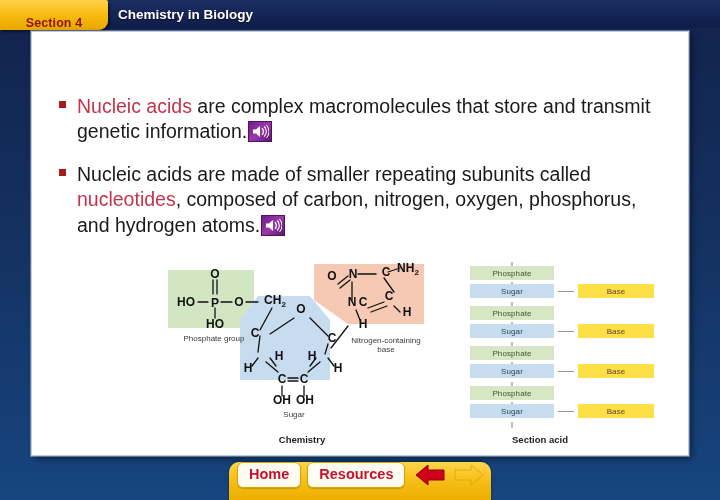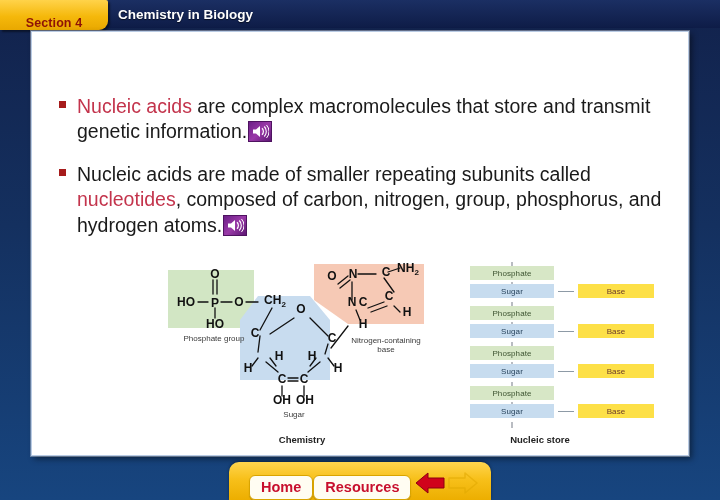--- a/index.html
+++ b/index.html
@@ -118,21 +118,21 @@
     font-size: 9.5px; font-weight: bold; color: #222;
   }
 
   
   #footer {
     position: absolute; left: 229px; top: 462px;
     width: 262px; height: 38px;
     background: linear-gradient(180deg,#FFD54E 0%, #F7C01A 45%, #EDAE00 100%);
     border-top-left-radius: 10px; border-top-right-radius: 10px;
     box-shadow: 0 -1px 3px rgba(0,0,0,.4);
-    display: flex; align-items: flex-end; padding: 0 20px; 
+    display: flex; align-items: flex-start; padding: 0 8px; gap: 6px;
   }
   .navbtn {
     background: #FFFDF2; border: 1px solid #D9A400; border-radius: 6px;
     color: #C8102E; font-weight: bold; font-size: 14.5px;
     padding: 4px 11px 5px; line-height: 1;
     box-shadow: 0 1px 1px rgba(0,0,0,.18);
     cursor: pointer;
   }
   #arrow-back { margin-left: 2px; }
   #arrow-fwd  { margin-left: -1px; opacity: .55; }
@@ -157,21 +157,21 @@
       <span class="txt"><span class="hl">Nucleic acids</span><span> are complex macromolecules that store and transmit genetic information.</span><span class="speaker"><svg width="18" height="15" viewBox="0 0 18 15">
               <path d="M2 5.5h3L9 2v11L5 9.5H2z" fill="#fff"></path>
               <path d="M11 4.2a4.6 4.6 0 0 1 0 6.6" stroke="#fff" stroke-width="1.2" fill="none"></path>
               <path d="M13.3 2.5a7.2 7.2 0 0 1 0 10" stroke="#fff" stroke-width="1.1" fill="none"></path>
               <path d="M15.5 1a9.6 9.6 0 0 1 0 13" stroke="#fff" stroke-width="1" fill="none"></path>
             </svg></span></span>
     </div>
 
     <div class="bullet" id="bullet-2">
       <span class="sq"></span>
-      <span class="txt"><span>Nucleic acids are made of smaller repeating subunits called </span><span class="hl">nucleotides</span><span>, composed of carbon, nitrogen, group, phosphorus, and hydrogen atoms.</span><span class="speaker"><svg width="18" height="15" viewBox="0 0 18 15">
+      <span class="txt"><span>Nucleic acids are made of smaller repeating subunits called </span><span class="hl">nucleotides</span><span>, composed of carbon, nitrogen, oxygen, phosphorus, and hydrogen atoms.</span><span class="speaker"><svg width="18" height="15" viewBox="0 0 18 15">
               <path d="M2 5.5h3L9 2v11L5 9.5H2z" fill="#fff"></path>
               <path d="M11 4.2a4.6 4.6 0 0 1 0 6.6" stroke="#fff" stroke-width="1.2" fill="none"></path>
               <path d="M13.3 2.5a7.2 7.2 0 0 1 0 10" stroke="#fff" stroke-width="1.1" fill="none"></path>
               <path d="M15.5 1a9.6 9.6 0 0 1 0 13" stroke="#fff" stroke-width="1" fill="none"></path>
             </svg></span></span>
     </div>
 
     <div id="figure">
 
       <div id="nucleotide">
@@ -271,21 +271,21 @@
         <div class="cbox phosphate" style="top:84px">Phosphate</div>
         <div class="cbox sugar" style="top:102px">Sugar</div>
         <div class="link-dash" style="top:109px"></div>
         <div class="cbox base" style="top:102px">Base</div>
 
         <div class="cbox phosphate" style="top:124px">Phosphate</div>
         <div class="cbox sugar" style="top:142px">Sugar</div>
         <div class="link-dash" style="top:149px"></div>
         <div class="cbox base" style="top:142px">Base</div>
 
-        <div class="chain-label" style="top:172px">Nucleic store</div>
+        <div class="chain-label" style="top:172px">Section acid</div>
       </div>
 
     </div>
   </div>
 
   <div id="footer">
     <button class="navbtn">Home</button>
     <button class="navbtn">Resources</button>
     <span id="arrow-back">
       <svg width="34" height="26" viewBox="0 0 34 26">

